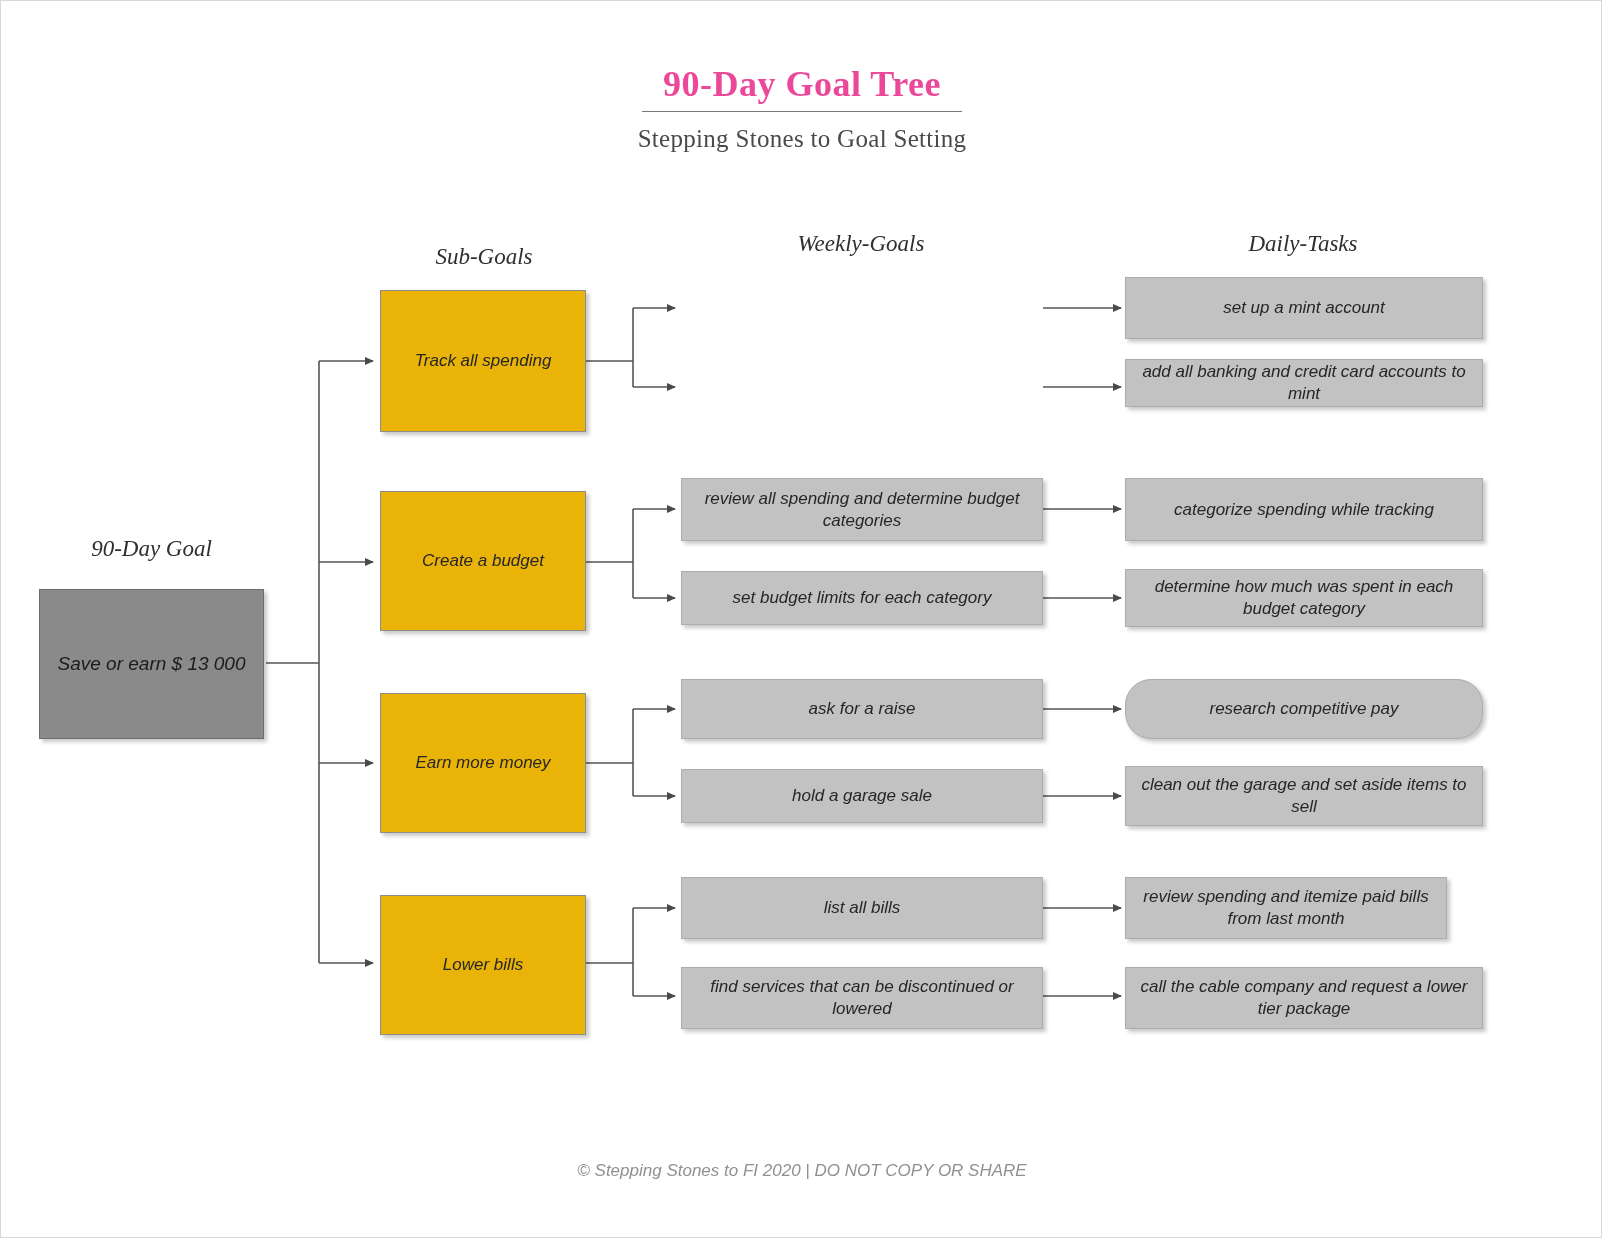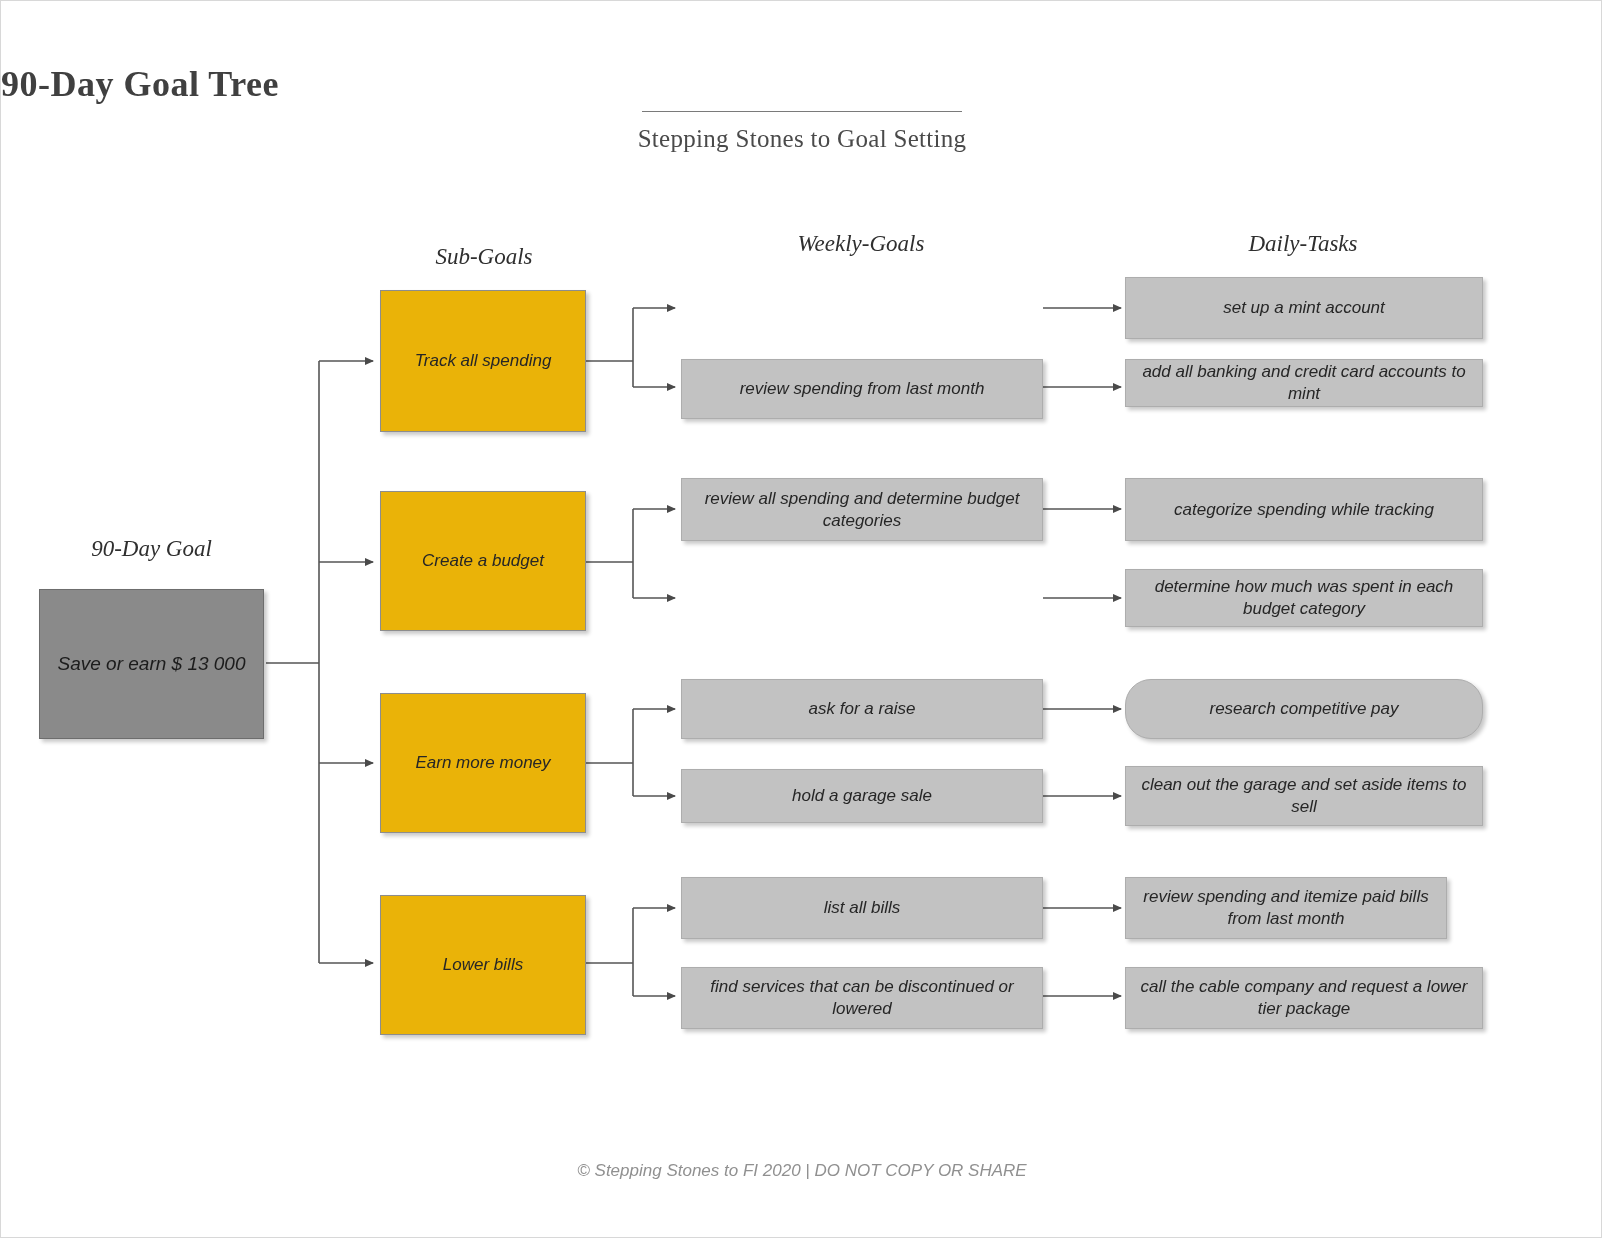--- a/index.html
+++ b/index.html
@@ -19,24 +19,25 @@
     background: #ffffff;
     border: 1px solid #d8d8d8;
   }
 
   
   #title {
     position: absolute;
     top: 62px;
     left: 0;
     width: 1602px;
+    text-align: center;
     font-family: "Liberation Serif", serif;
     font-size: 36px;
     font-weight: bold;
-    color: #404040;
+    color: #ec4899;
     letter-spacing: 0.5px;
   }
   #title-underline {
     position: absolute;
     top: 110px;
     left: 641px;
     width: 320px;
     height: 1px;
     background: #7a7a7a;
   }
@@ -183,26 +184,26 @@
   <div id="subtitle">Stepping Stones to Goal Setting</div>
 
   <div class="col-header" id="hdr-sub">Sub-Goals</div>
   <div class="col-header" id="hdr-weekly">Weekly-Goals</div>
   <div class="col-header" id="hdr-daily">Daily-Tasks</div>
 
   <div id="main-goal-label">90-Day Goal</div>
   <div class="node main-goal" id="main-goal-box" style="left:38px; top:588px; width:225px; height:150px;">Save or earn $ 13 000</div>
 
   <div class="node sub-goal" style="left:379px; top:289px; width:206px; height:142px;">Track all spending</div>
-  <div class="node leaf" style="left:680px; top:358px; width:362px; height:60px;">review spending from last month</div>
   <div class="node leaf" style="left:1124px; top:276px; width:358px; height:62px;">set up a mint account</div>
   <div class="node leaf" style="left:1124px; top:358px; width:358px; height:48px;">add all banking and credit card accounts to mint</div>
 
   <div class="node sub-goal" style="left:379px; top:490px; width:206px; height:140px;">Create a budget</div>
   <div class="node leaf" style="left:680px; top:477px; width:362px; height:63px;">review all spending and determine budget categories</div>
+  <div class="node leaf" style="left:680px; top:570px; width:362px; height:54px;">set budget limits for each category</div>
   <div class="node leaf" style="left:1124px; top:477px; width:358px; height:63px;">categorize spending while tracking</div>
   <div class="node leaf" style="left:1124px; top:568px; width:358px; height:58px;">determine how much was spent in each budget category</div>
 
   <div class="node sub-goal" style="left:379px; top:692px; width:206px; height:140px;">Earn more money</div>
   <div class="node leaf" style="left:680px; top:678px; width:362px; height:60px;">ask for a raise</div>
   <div class="node leaf" style="left:680px; top:768px; width:362px; height:54px;">hold a garage sale</div>
   <div class="node leaf" style="left:1124px; top:678px; width:358px; height:60px;border-radius:26px;">research competitive pay</div>
   <div class="node leaf" style="left:1124px; top:765px; width:358px; height:60px;">clean out the garage and set aside items to sell</div>
 
   <div class="node sub-goal" style="left:379px; top:894px; width:206px; height:140px;">Lower bills</div>

